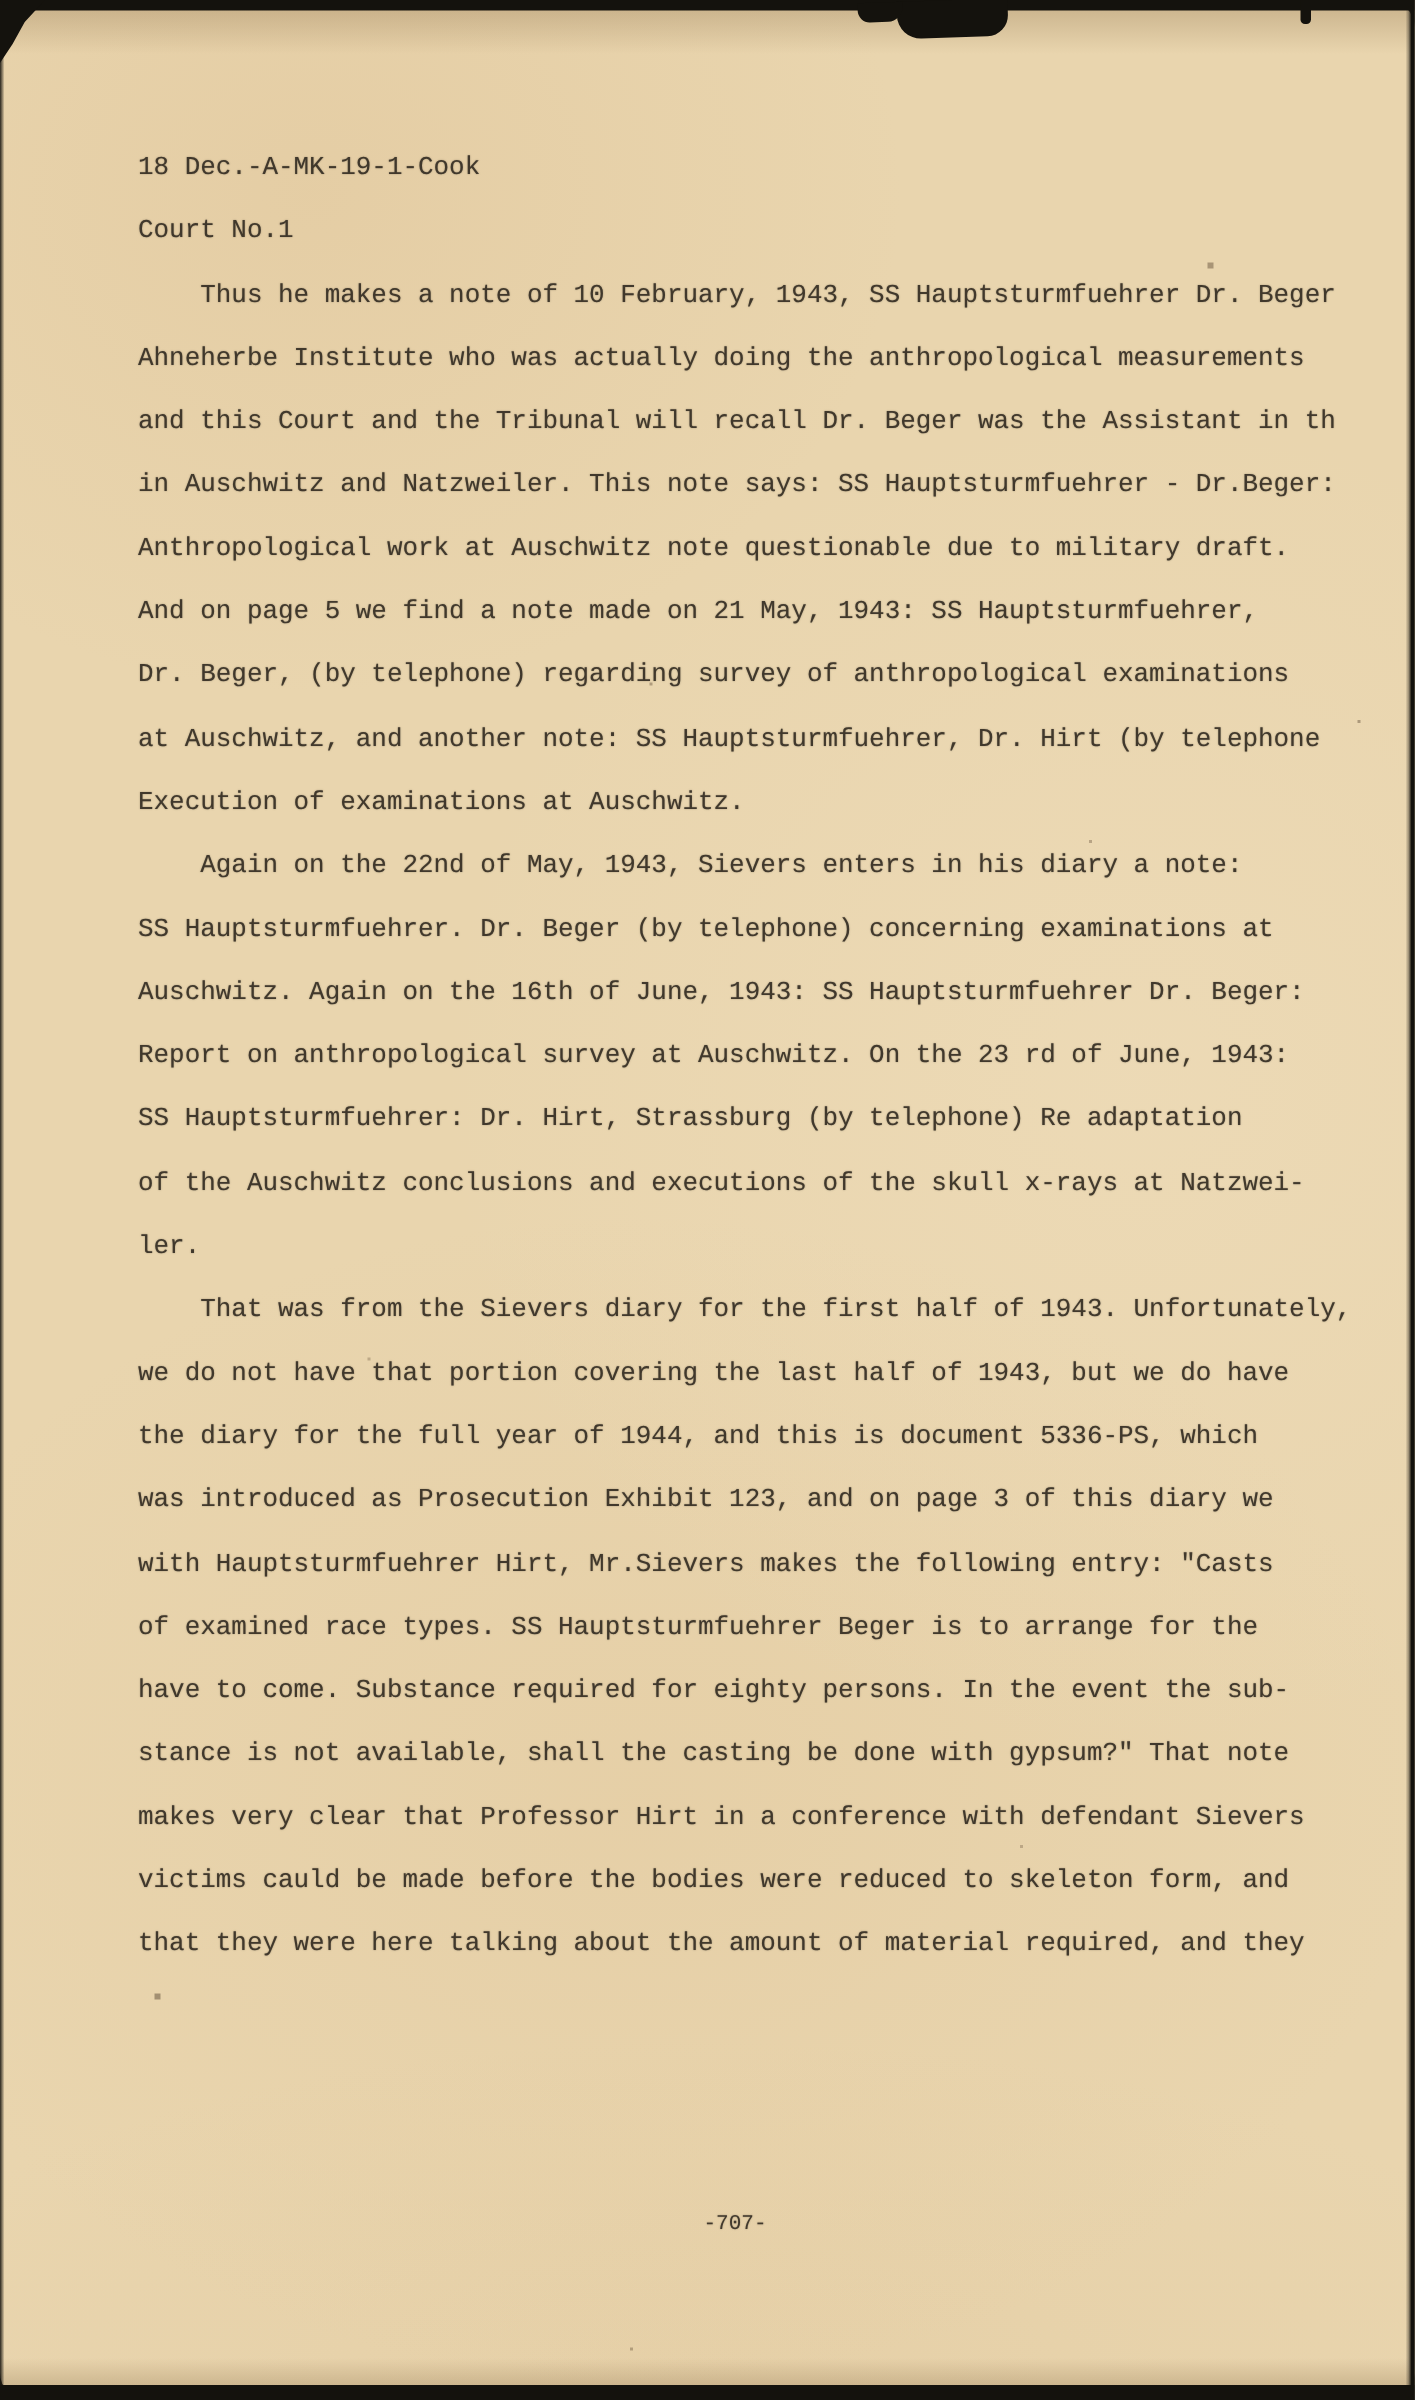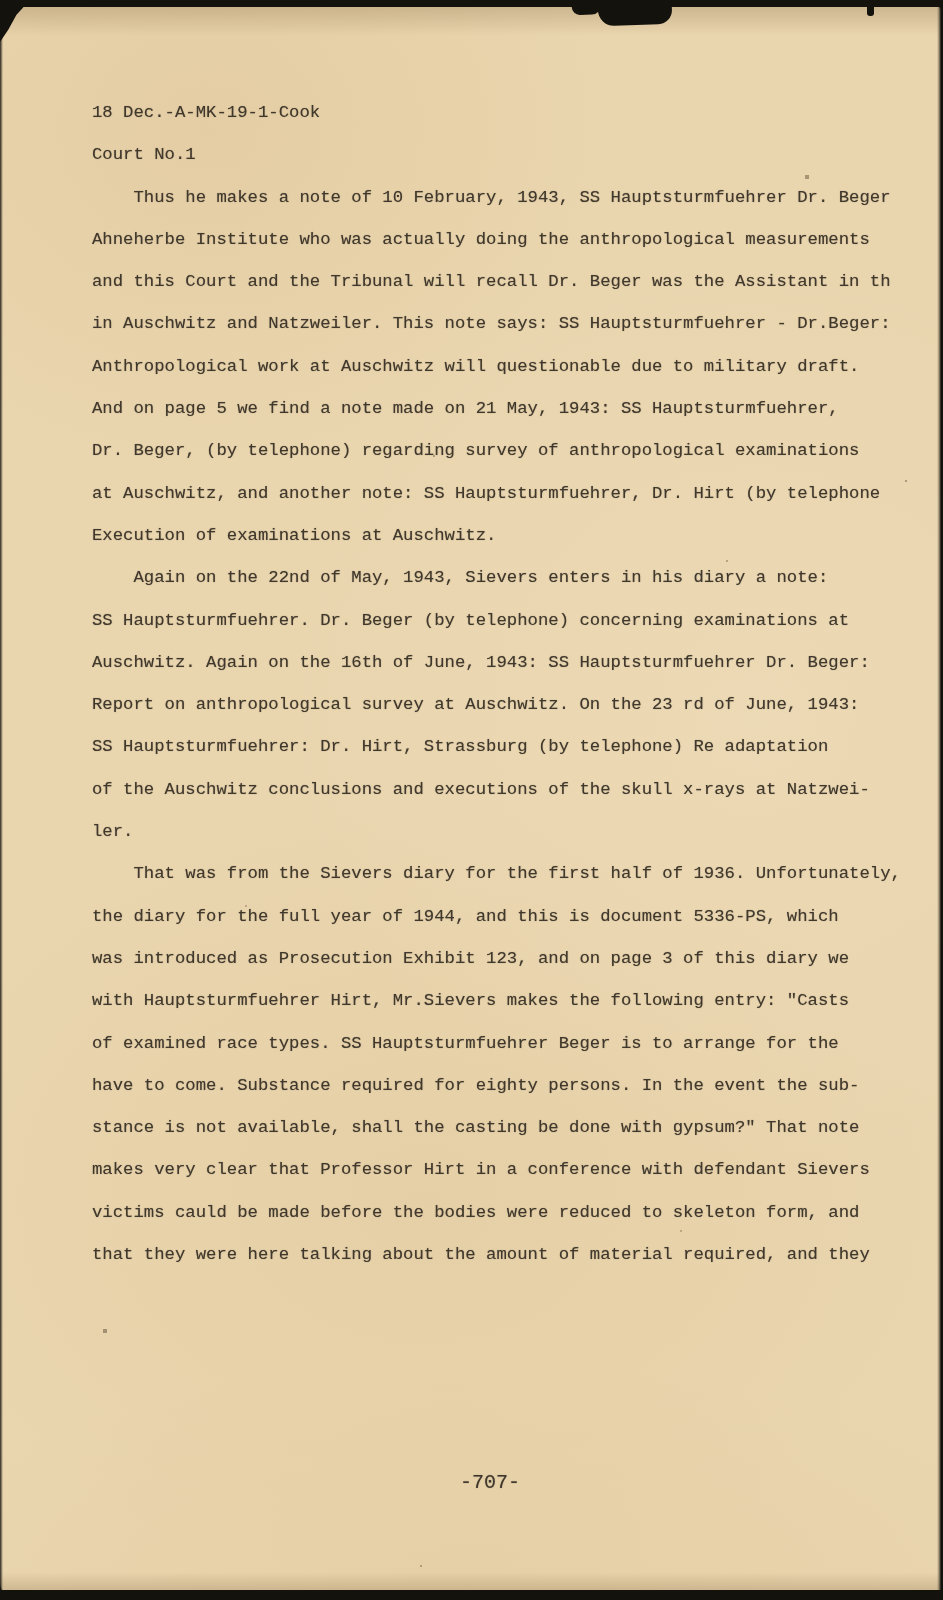--- a/index.html
+++ b/index.html
@@ -115,21 +115,21 @@
     line-height: 42.3px;
     white-space: pre;
   }
   .page-number {
     position: absolute;
     left: 92px;
     top: 1462px;
     width: 796px;
     text-align: center;
     color: rgba(56,49,38,0.92);
-    font-size: 20px;
+    font-size: 14px;
     line-height: 42px;
     text-shadow: 0 0 1px rgba(56,49,38,0.5);
   }
 </style>
 </head>
 <body>
 
 <div class="scan">
   <div class="page">
     <div class="top-shade"></div>
@@ -138,37 +138,38 @@
 
     <div class="content">
       <div class="line">18 Dec.-A-MK-19-1-Cook</div>
       <div class="line">Court No.1</div>
 
       <div class="paragraph">
           <div class="line">    Thus he makes a note of 10 February, 1943, SS Hauptsturmfuehrer Dr. Beger</div>
           <div class="line">Ahneherbe Institute who was actually doing the anthropological measurements</div>
           <div class="line">and this Court and the Tribunal will recall Dr. Beger was the Assistant in th</div>
           <div class="line">in Auschwitz and Natzweiler. This note says: SS Hauptsturmfuehrer - Dr.Beger:</div>
-          <div class="line">Anthropological work at Auschwitz will questionable due to military draft.</div>
+          <div class="line">Anthropological work at Auschwitz note questionable due to military draft.</div>
           <div class="line">And on page 5 we find a note made on 21 May, 1943: SS Hauptsturmfuehrer,</div>
           <div class="line">Dr. Beger, (by telephone) regarding survey of anthropological examinations</div>
           <div class="line">at Auschwitz, and another note: SS Hauptsturmfuehrer, Dr. Hirt (by telephone</div>
           <div class="line">Execution of examinations at Auschwitz.</div>
         </div>
       <div class="paragraph">
           <div class="line">    Again on the 22nd of May, 1943, Sievers enters in his diary a note:</div>
           <div class="line">SS Hauptsturmfuehrer. Dr. Beger (by telephone) concerning examinations at</div>
           <div class="line">Auschwitz. Again on the 16th of June, 1943: SS Hauptsturmfuehrer Dr. Beger:</div>
           <div class="line">Report on anthropological survey at Auschwitz. On the 23 rd of June, 1943:</div>
           <div class="line">SS Hauptsturmfuehrer: Dr. Hirt, Strassburg (by telephone) Re adaptation</div>
           <div class="line">of the Auschwitz conclusions and executions of the skull x-rays at Natzwei-</div>
           <div class="line">ler.</div>
         </div>
       <div class="paragraph">
-          <div class="line">    That was from the Sievers diary for the first half of 1936. Unfortunately,</div>
+          <div class="line">    That was from the Sievers diary for the first half of 1943. Unfortunately,</div>
+          <div class="line">we do not have that portion covering the last half of 1943, but we do have</div>
           <div class="line">the diary for the full year of 1944, and this is document 5336-PS, which</div>
           <div class="line">was introduced as Prosecution Exhibit 123, and on page 3 of this diary we</div>
           <div class="line">with Hauptsturmfuehrer Hirt, Mr.Sievers makes the following entry: "Casts</div>
           <div class="line">of examined race types. SS Hauptsturmfuehrer Beger is to arrange for the</div>
           <div class="line">have to come. Substance required for eighty persons. In the event the sub-</div>
           <div class="line">stance is not available, shall the casting be done with gypsum?" That note</div>
           <div class="line">makes very clear that Professor Hirt in a conference with defendant Sievers</div>
           <div class="line">victims cauld be made before the bodies were reduced to skeleton form, and</div>
           <div class="line">that they were here talking about the amount of material required, and they</div>
         </div>

